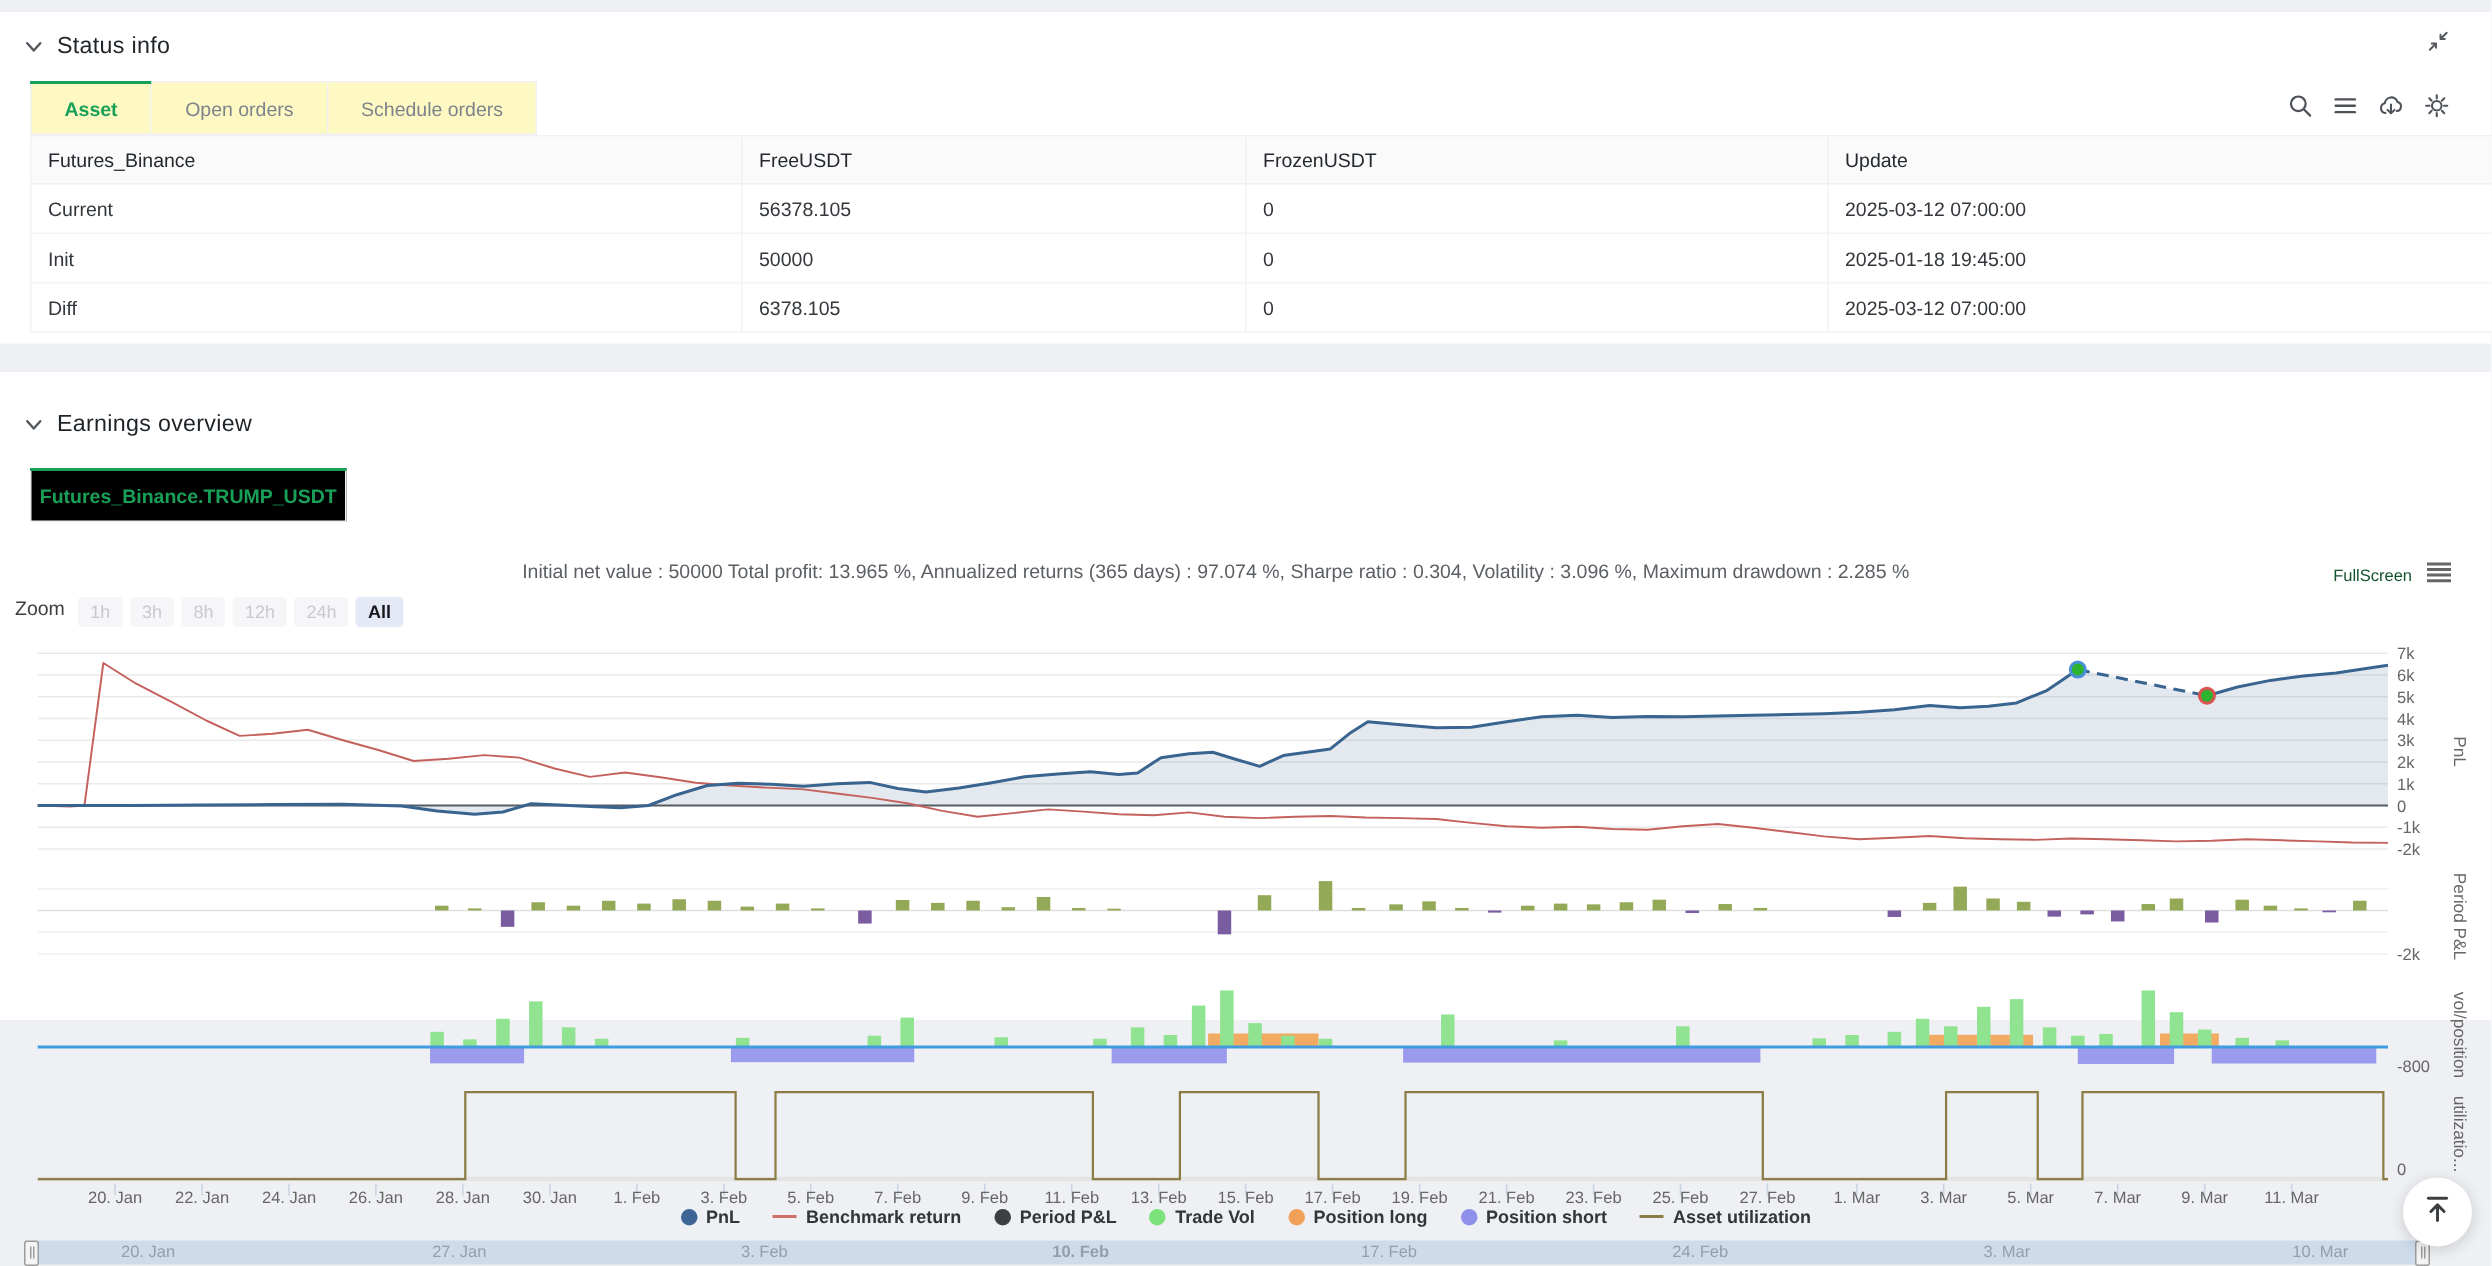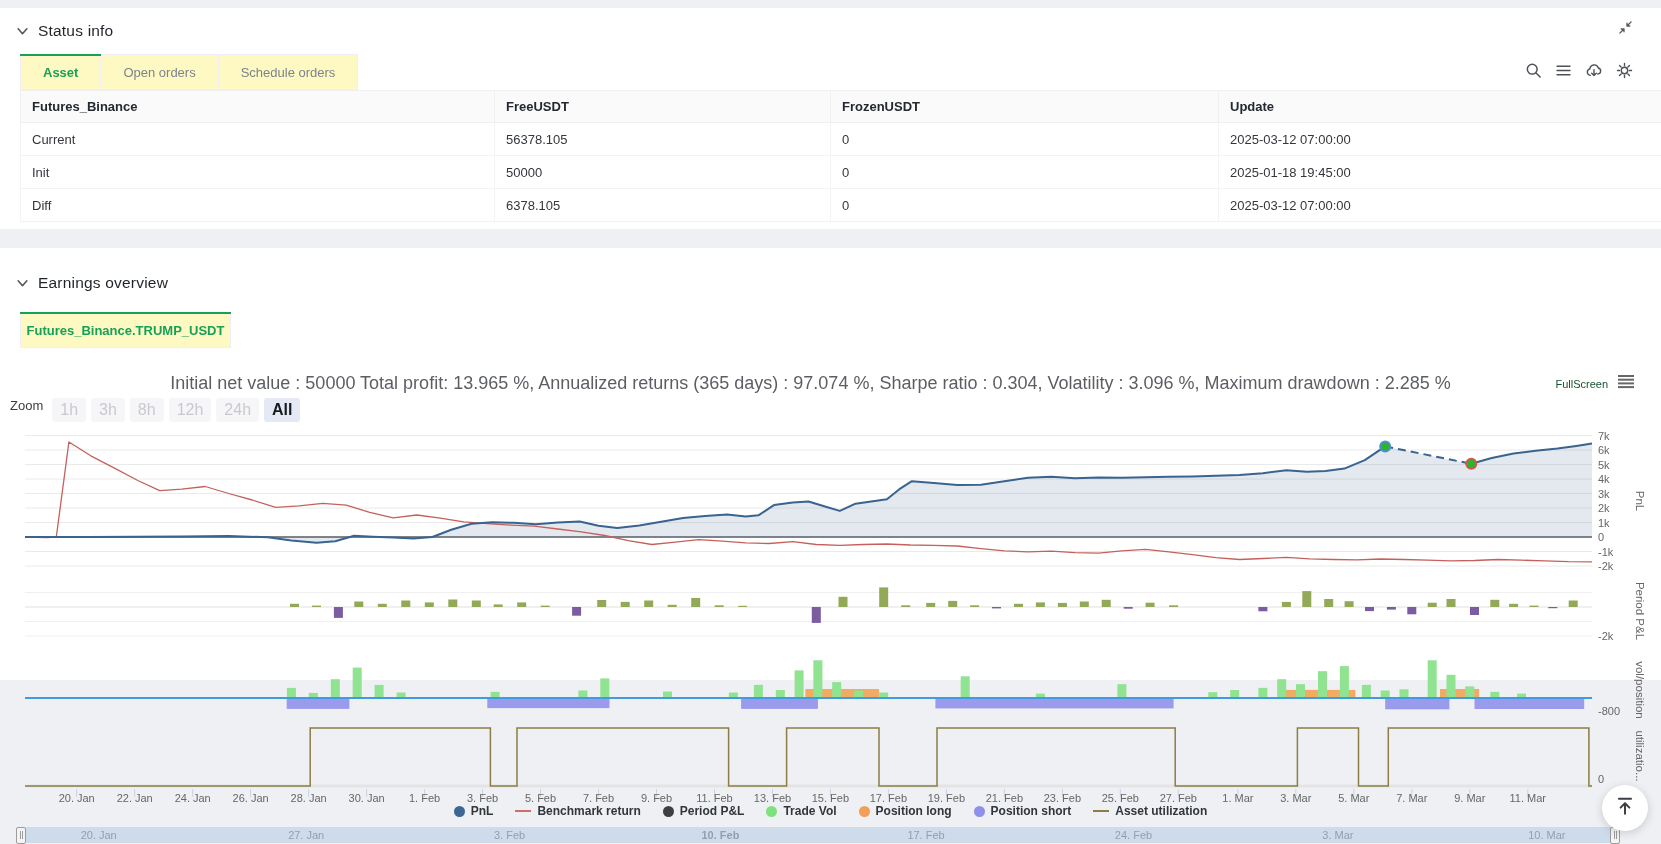--- a/index.html
+++ b/index.html
@@ -14,33 +14,33 @@
   #status-tabs{position:absolute;top:46px;left:20px;display:flex}
   .tab{height:36px;line-height:35px;padding:0 22px;border:1px solid #efeff5;border-left:none;font-size:13px;color:#7d838b;background:#fef9c3;box-sizing:border-box;position:relative;cursor:pointer;white-space:nowrap}
   .tab:first-child{border-left:1px solid #efeff5}
   .tab.active{color:#18a058;font-weight:600}
   .tab.active::before{content:"";position:absolute;top:-1px;left:-1px;right:-1px;height:2px;background:#18a058}
   #status-icons{position:absolute;top:54px;right:28px;display:flex;gap:13px;align-items:center}
   #status-icons .ic{cursor:pointer;display:flex;align-items:center}
   #collapse-btn{position:absolute;top:12px;right:28px;cursor:pointer}
   
   #asset-table{position:absolute;top:82px;left:20px;width:1608px;border-collapse:collapse;table-layout:fixed;font-size:13px}
-  #asset-table th{background:#fafafa;border:1px solid #f0f0f2;text-align:left;padding:0 11px;height:31px;font-weight:700;color:#24292f}
+  #asset-table th{background:#fafafa;border:1px solid #f0f0f2;text-align:left;padding:0 11px;height:31px;font-weight:400;color:#24292f}
   #asset-table td{border:1px solid #f3f3f6;border-top:none;padding:0 11px;height:32px;color:#33373c;background:#fff}
   .c-link{color:#4098fc}
   .c-red{color:#e53e3e}
   
-  #earn-tab{position:absolute;top:64px;left:20px;width:211px;height:36px;box-sizing:border-box;border:1px solid #efeff5;background:#fef9c3;display:flex;align-items:center;justify-content:center;font-size:13px;color:#18a058;font-weight:600;cursor:pointer}
+  #earn-tab{position:absolute;top:64px;left:20px;width:211px;height:36px;box-sizing:border-box;border:1px solid #efeff5;background:#000000;display:flex;align-items:center;justify-content:center;font-size:13px;color:#18a058;font-weight:600;cursor:pointer}
   #earn-tab::before{content:"";position:absolute;top:-1px;left:-1px;right:-1px;height:2px;background:#18a058}
-  #summary{position:absolute;top:125px;left:0;right:40px;text-align:center;font-size:18px;color:#5b5f64}
+  #summary{position:absolute;top:125px;left:0;right:40px;text-align:center;font-size:13px;color:#5b5f64}
   #fullscreen{position:absolute;top:126px;right:26px;display:flex;align-items:center;gap:9px;cursor:pointer}
   #fullscreen .fs-label{font-size:11px;color:#14532d}
   #zoom-row{position:absolute;top:150px;left:10px;display:flex;align-items:flex-start;gap:5px}
   #zoom-row .zlabel{font-size:13px;color:#3c4043;margin-right:4px}
-  .zbtn{font-size:16px;padding:3px 8px;border-radius:3px;background:#f6f6f8;color:#c9c9cf;cursor:pointer}
+  .zbtn{font-size:12px;padding:3px 8px;border-radius:3px;background:#f6f6f8;color:#c9c9cf;cursor:pointer}
   .zbtn.active{background:#e5e9f6;color:#17191c;font-weight:700}
   #chart-svg{position:absolute;top:178px;left:25px}
   #legend{position:absolute;top:556px;left:0;right:0;display:flex;justify-content:center;gap:22px;align-items:center}
   .lg-item{display:flex;align-items:center;gap:6px;cursor:pointer;font-size:12px;font-weight:700;color:#32353a}
   .lg-dot{width:11px;height:11px;border-radius:50%}
   .lg-line{width:16px;height:2px}
   
   #navigator{position:absolute;top:579px;left:20px;width:1596px;height:16px;background:#cddbeb}
   .nav-label{position:absolute;top:2px;font-size:11px;color:#929fae;white-space:nowrap}
   .nav-handle{position:absolute;top:0;width:8px;height:15px;background:#f4f4f4;border:1px solid #9c9c9c;border-radius:2px;cursor:ew-resize;z-index:2}

